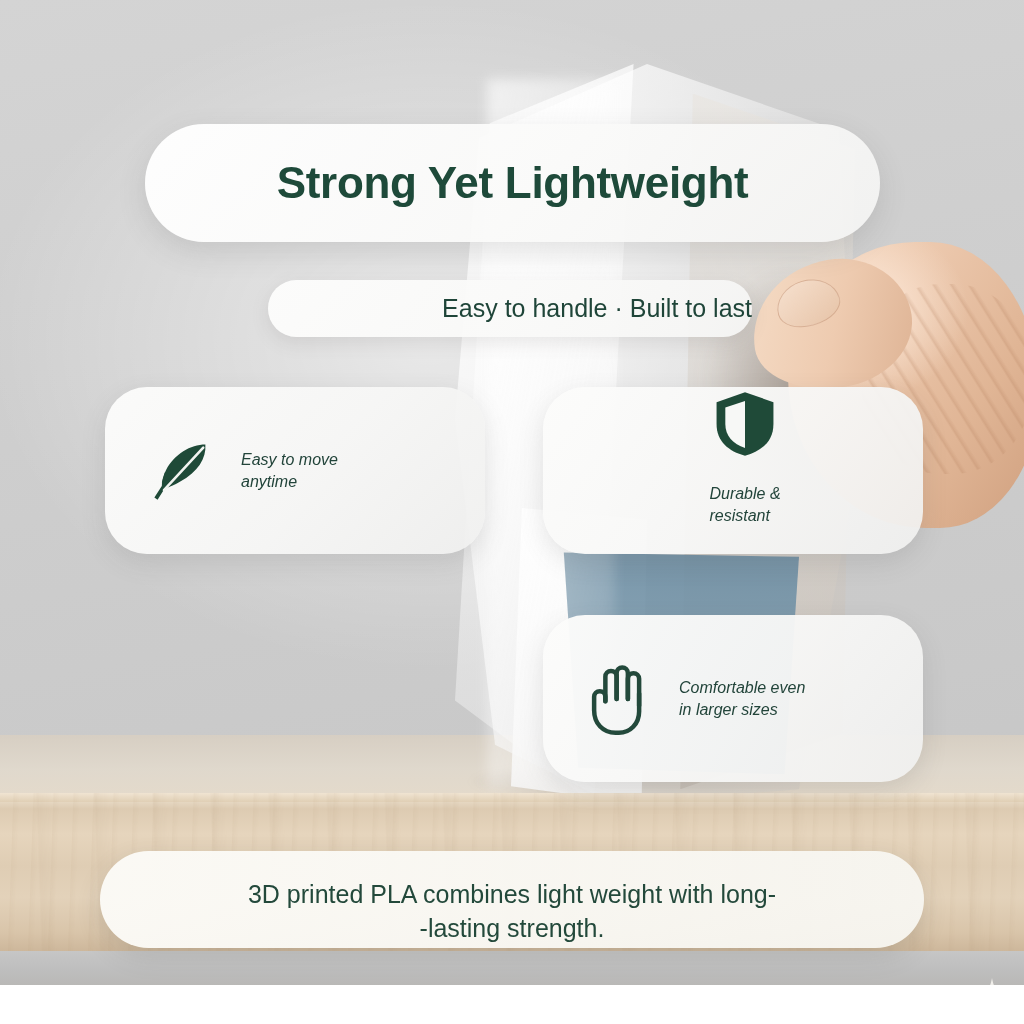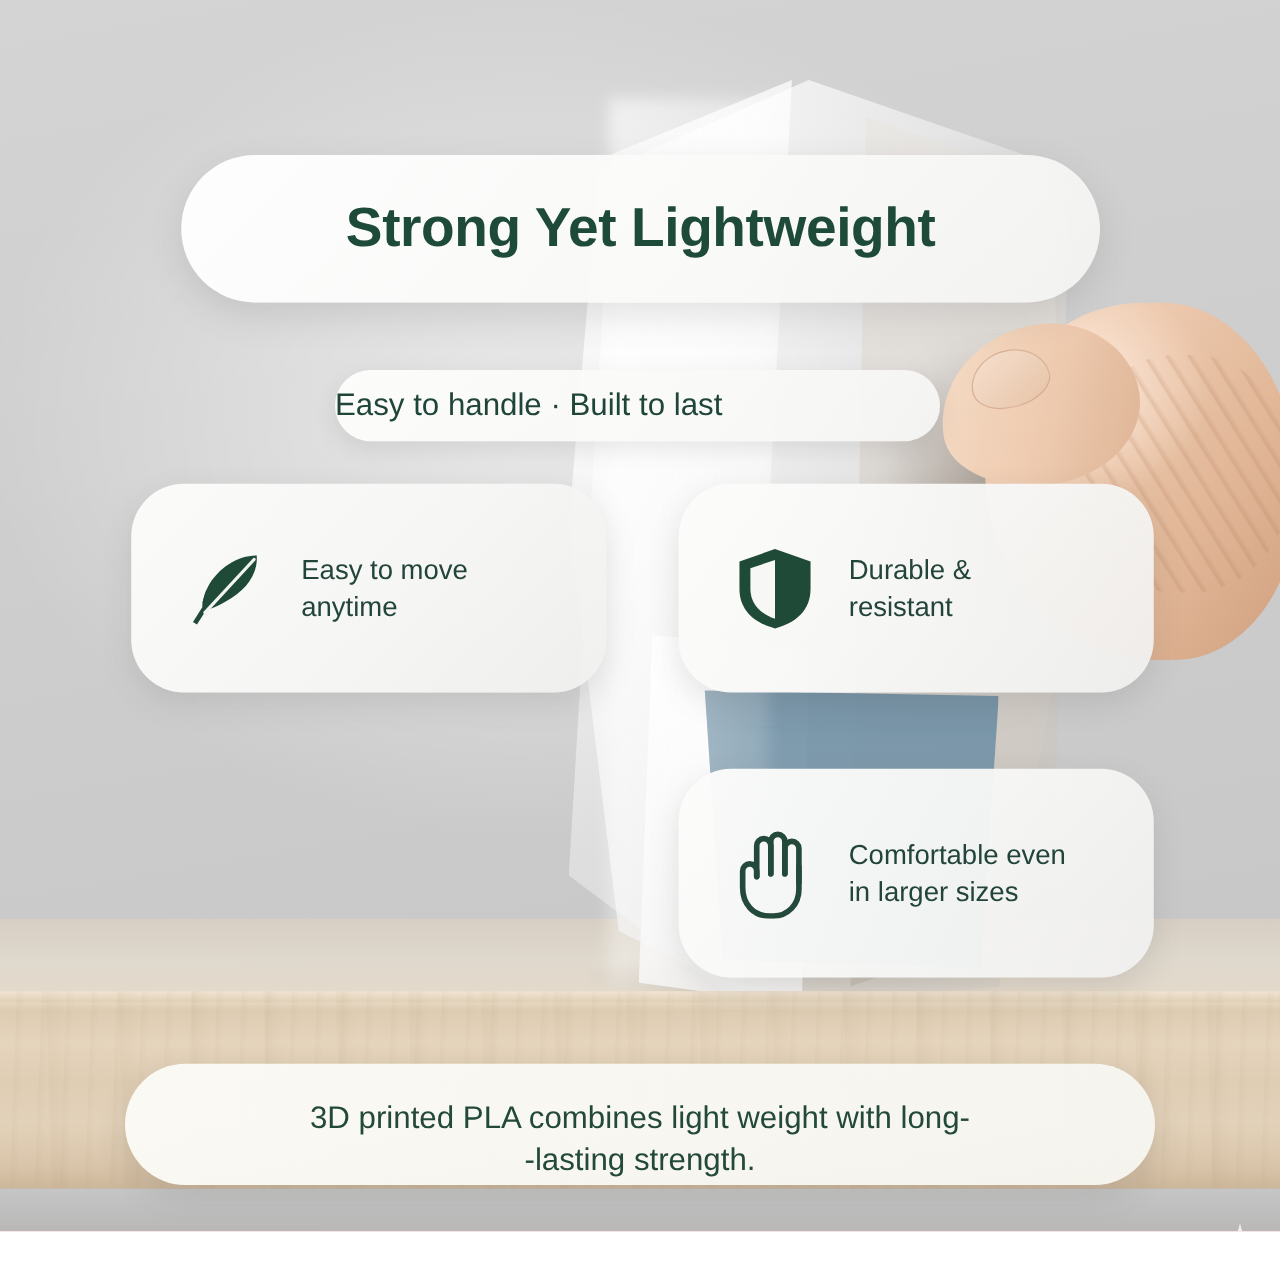--- a/index.html
+++ b/index.html
@@ -235,29 +235,29 @@
     font-size: 44px;
     font-weight: bold;
     color: #1e4a3a;
     letter-spacing: -0.3px;
     white-space: nowrap;
   }
 
   .subtitle-pill {
     position: absolute;
     left: 268px;
-    top: 296px;
+    top: 280px;
     width: 484px;
     height: 57px;
     border-radius: 29px;
     background: linear-gradient(135deg, rgba(253,253,252,0.96) 0%, rgba(246,246,245,0.93) 100%);
     box-shadow: 0 6px 18px rgba(90,88,86,0.13);
     display: flex;
     align-items: center;
-    justify-content: flex-start;
+    justify-content: flex-end;
   }
   .subtitle-text {
     font-size: 25px;
     color: #1f4539;
     white-space: nowrap;
   }
 
   .grid {
     position: absolute;
     left: 105px;
@@ -271,40 +271,41 @@
     height: 167px;
     border-radius: 42px;
     background: linear-gradient(130deg, rgba(252,252,251,0.97) 0%, rgba(247,247,246,0.95) 55%, rgba(240,240,239,0.93) 100%);
     box-shadow: 0 9px 24px rgba(88,86,84,0.15);
     display: flex;
     align-items: center;
     padding: 0 16px 0 40px;
     gap: 22px;
   }
   .card.c0 { left: 0;     top: 0;   }
-  .card.c1 { left: 438px; top: 0;   }
+  .card.c1 { left: 438px; top: 0; flex-direction: column;   }
   .card.c2 { left: 0;     top: 228px; }
   .card.c3 { left: 438px; top: 228px; }
 
   .card-icon {
     flex: 0 0 auto;
     width: 74px;
     height: 74px;
     display: flex;
     align-items: center;
     justify-content: center;
   }
   .card-icon svg { display: block; }
 
   .card-label {
-    font-size: 22px;
+    font-size: 16px;
     line-height: 1.36;
     color: #22443a;
     white-space: pre-line;
     overflow: visible;
+    font-style: italic;
   }
   .card.c2 .card-label { white-space: pre-line; }
 
   .footer-pill {
     position: absolute;
     left: 100px;
     top: 851px;
     width: 824px;
     height: 97px;
     border-radius: 49px;

